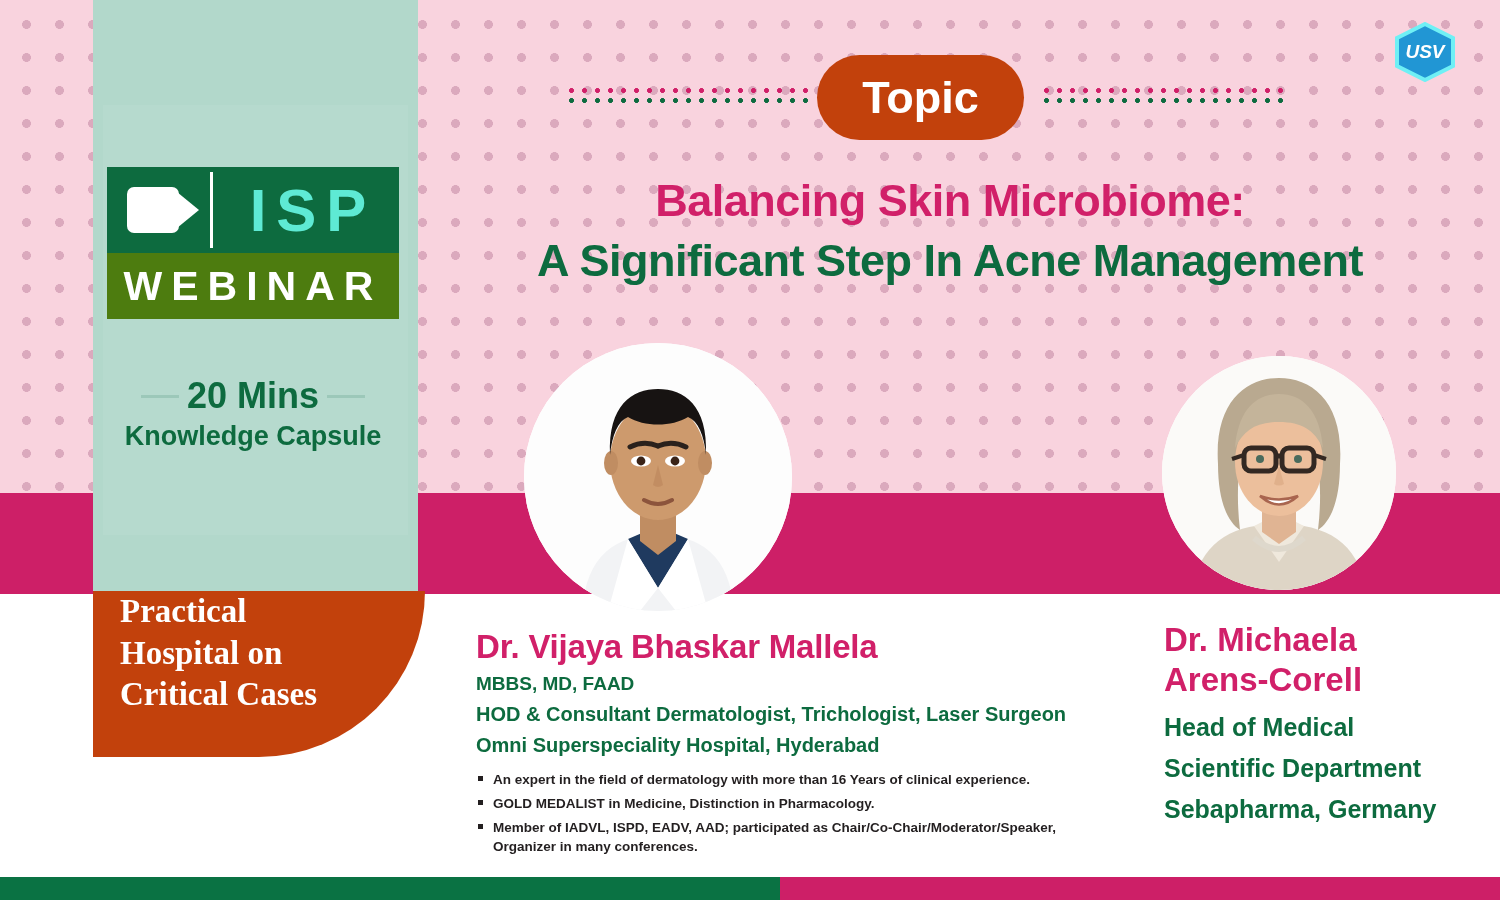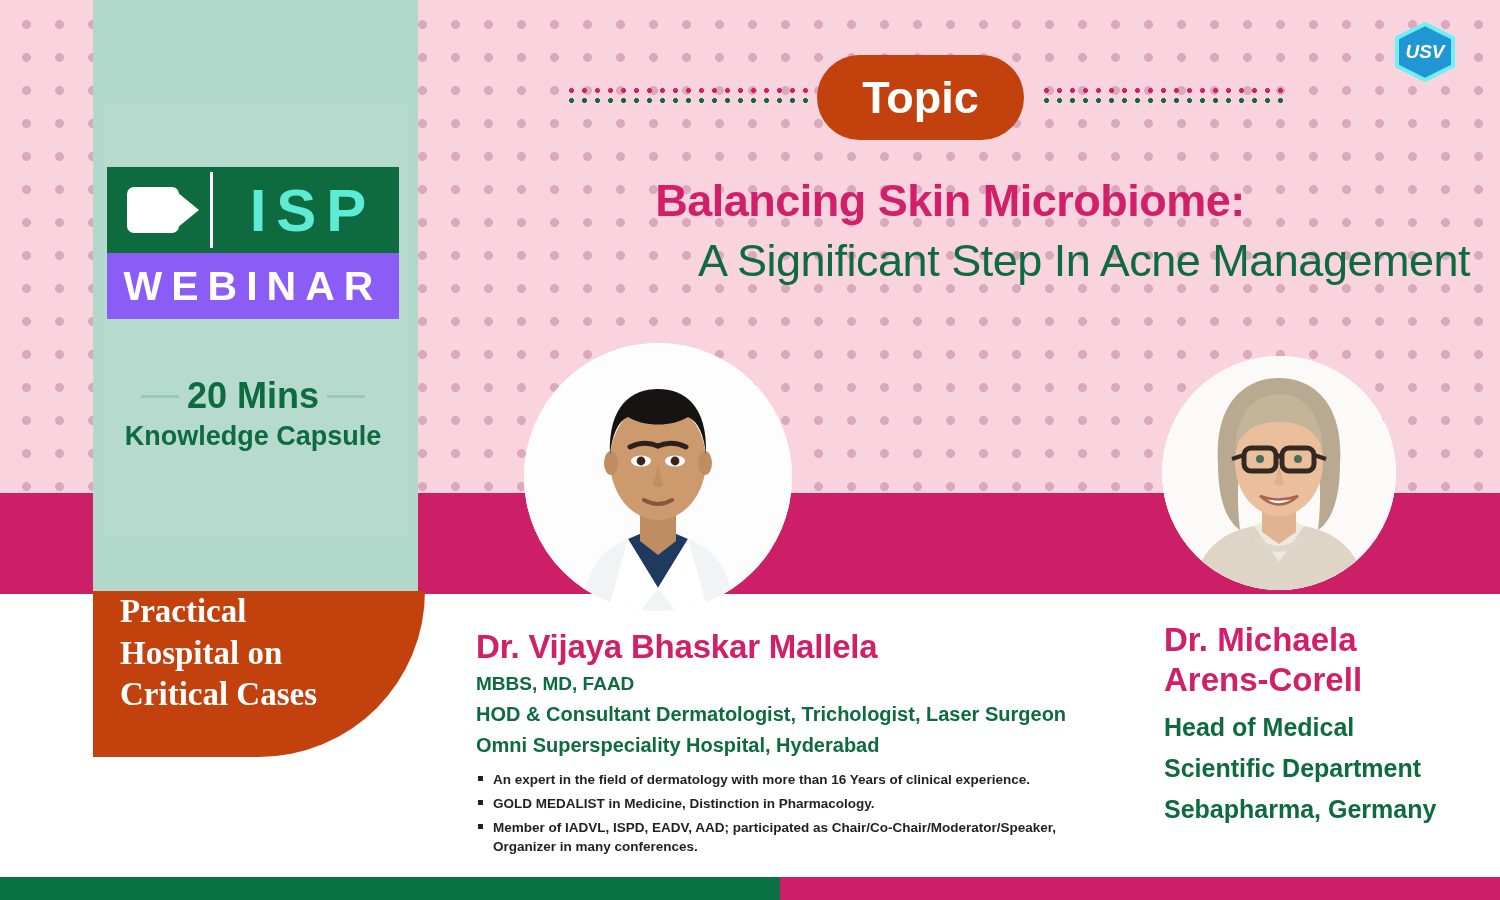--- a/index.html
+++ b/index.html
@@ -62,21 +62,21 @@
   .logo-divider{
     position:absolute;left:103px;top:5px;width:3px;height:76px;background:#fff;
   }
   .logo-isp{
     position:absolute;left:120px;top:0;width:172px;height:86px;
     display:flex;align-items:center;justify-content:center;
     color:#5eead4;font-size:60px;font-weight:bold;letter-spacing:10px;
     font-family:"Liberation Sans",sans-serif;
   }
   .logo-bottom{
-    width:100%;height:66px;background:#8b5cf6;
+    width:100%;height:66px;background:#4d7c0f;
     display:flex;align-items:center;justify-content:center;
     color:#fff;font-size:41px;font-weight:bold;letter-spacing:9px;
   }
   
   .mins-wrap{
     position:absolute;left:107px;top:378px;width:292px;text-align:center;
   }
   .mins-row{display:flex;align-items:center;justify-content:center;gap:8px;}
   .mins-line{width:38px;height:3px;background:#9cc8b9;}
   .mins-text{
@@ -131,23 +131,23 @@
   .title{
     position:absolute;left:430px;top:174px;width:1040px;text-align:center;
     line-height:1.2;
   }
   .title .l1{
     color:#d12069;font-size:45px;font-weight:bold;
     font-family:"Liberation Sans Narrow","Liberation Sans",sans-serif;
     letter-spacing:-0.5px;display:block;
   }
   .title .l2{
-    color:#0d6b3f;font-size:45px;font-weight:normal;
+    color:#0d6b3f;font-size:45px;font-weight:bold;
     font-family:"Liberation Sans Narrow","Liberation Sans",sans-serif;
-    letter-spacing:-0.5px;display:block;margin-top:6px;text-align:right;
+    letter-spacing:-0.5px;display:block;margin-top:6px;
   }
 
   
   .photo{
     position:absolute;border-radius:50%;overflow:hidden;background:#fff;
   }
   .photo-1{left:524px;top:343px;width:268px;height:268px;}
   .photo-2{left:1162px;top:356px;width:234px;height:234px;}
   .photo svg{display:block;}
 

